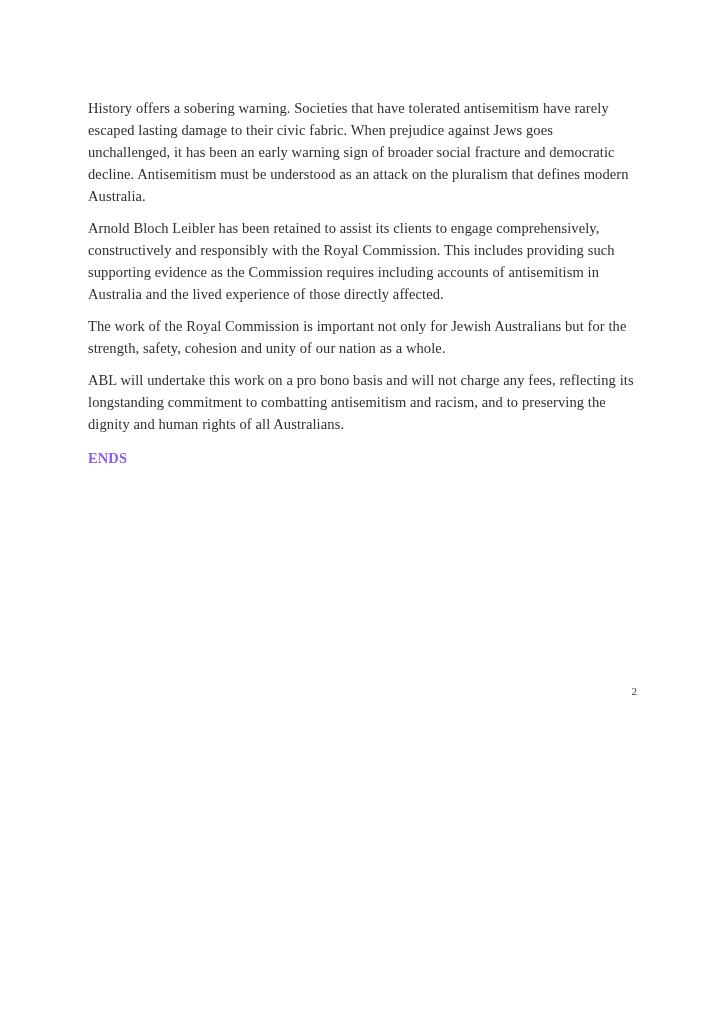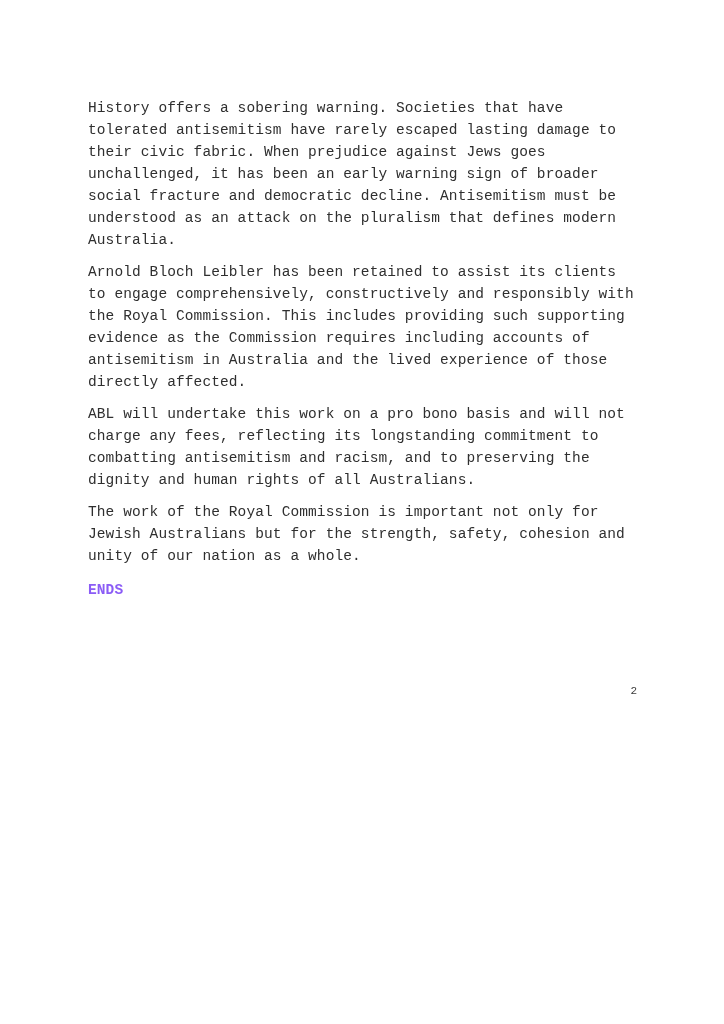--- a/index.html
+++ b/index.html
@@ -6,21 +6,21 @@
     margin: 0;
     padding: 0;
     background: #ffffff;
   }
   .page {
     position: relative;
     width: 724px;
     height: 756px;
     background: #ffffff;
     overflow: hidden;
-    font-family: Liberation Mono, monospace;
+    font-family: Liberation Serif, serif;
   }
   .content {
     position: absolute;
     top: 97px;
     left: 88px;
     width: 550px;
   }
   .content p {
     margin: 0 0 10px 0;
     font-size: 14.5px;
@@ -43,18 +43,18 @@
     color: #3a3a3a;
   }
 </style>
 </head>
 <body>
 
 <div class="page">
   <div class="content">
     <p>History offers a sobering warning. Societies that have tolerated antisemitism have rarely escaped lasting damage to their civic fabric. When prejudice against Jews goes unchallenged, it has been an early warning sign of broader social fracture and democratic decline. Antisemitism must be understood as an attack on the pluralism that defines modern Australia.</p>
     <p>Arnold Bloch Leibler has been retained to assist its clients to engage comprehensively, constructively and responsibly with the Royal Commission. This includes providing such supporting evidence as the Commission requires including accounts of antisemitism in Australia and the lived experience of those directly affected.</p>
+    <p>The work of the Royal Commission is important not only for Jewish Australians but for the strength, safety, cohesion and unity of our nation as a whole.</p>
     <p>ABL will undertake this work on a pro bono basis and will not charge any fees, reflecting its longstanding commitment to combatting antisemitism and racism, and to preserving the dignity and human rights of all Australians.</p>
-    <p>The work of the Royal Commission is important not only for Jewish Australians but for the strength, safety, cohesion and unity of our nation as a whole.</p>
     <p class="ends">ENDS</p>
   </div>
   <div class="page-number">2</div>
 </div>
 
 </body></html>

